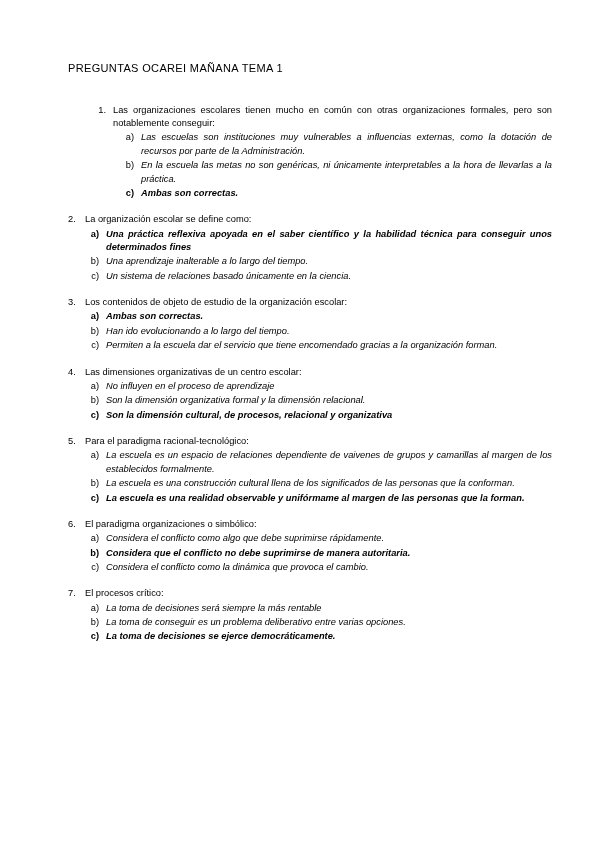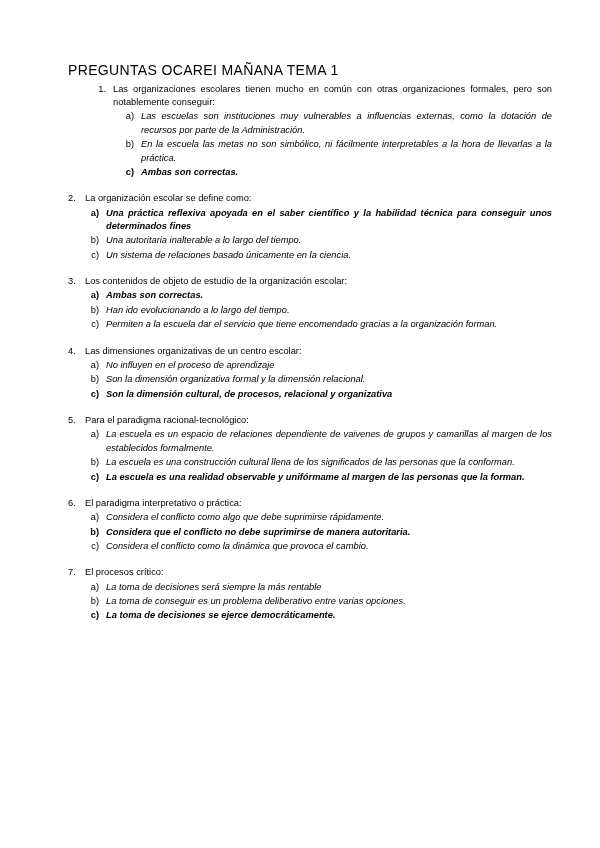--- a/index.html
+++ b/index.html
@@ -16,23 +16,23 @@
   }
   .page {
     position: relative;
     width: 600px;
     height: 848px;
     background: #ffffff;
     box-sizing: border-box;
     padding: 62px 48px 40px 68px;
   }
   .doc-title {
-    font-size: 14px;
+    font-size: 11px;
     letter-spacing: 0.35px;
-    margin: 0 0 5px 0;
+    margin: 0 0 30px 0;
     font-weight: normal;
   }
   .question-block {
     margin-bottom: 13px;
   }
   .q-line {
     display: flex;
     align-items: flex-start;
     font-size: 9.3px;
     line-height: 13.2px;
@@ -100,41 +100,41 @@
           <span class="q-num indent">1.</span>
           <span class="q-text">Las organizaciones escolares tienen mucho en común con otras organizaciones formales, pero son notablemente conseguir:</span>
         </div>
         <div class="answers indent-a1">
           <div class="a-line">
             <span class="a-label">a)</span>
             <span class="a-text">Las escuelas son instituciones muy vulnerables a influencias externas, como la dotación de recursos por parte de la Administración.</span>
           </div>
           <div class="a-line">
             <span class="a-label">b)</span>
-            <span class="a-text">En la escuela las metas no son simbólico, ni fácilmente interpretables a la hora de llevarlas a la práctica.</span>
+            <span class="a-text">En la escuela las metas no son genéricas, ni únicamente interpretables a la hora de llevarlas a la práctica.</span>
           </div>
           <div class="a-line">
             <span class="a-label bold">c)</span>
             <span class="a-text bold">Ambas son correctas.</span>
           </div>
         </div>
       </div>
       <div class="question-block">
         <div class="q-line">
           <span class="q-num">2.</span>
           <span class="q-text">La organización escolar se define como:</span>
         </div>
         <div class="answers">
           <div class="a-line">
             <span class="a-label wide bold">a)</span>
             <span class="a-text bold">Una práctica reflexiva apoyada en el saber científico y la habilidad técnica para conseguir unos determinados fines</span>
           </div>
           <div class="a-line">
             <span class="a-label wide">b)</span>
-            <span class="a-text">Una autoritaria inalterable a lo largo del tiempo.</span>
+            <span class="a-text">Una aprendizaje inalterable a lo largo del tiempo.</span>
           </div>
           <div class="a-line">
             <span class="a-label wide">c)</span>
             <span class="a-text">Un sistema de relaciones basado únicamente en la ciencia.</span>
           </div>
         </div>
       </div>
       <div class="question-block">
         <div class="q-line">
           <span class="q-num">3.</span>
@@ -191,21 +191,21 @@
           </div>
           <div class="a-line">
             <span class="a-label wide bold">c)</span>
             <span class="a-text bold">La escuela es una realidad observable y unifórmame al margen de las personas que la forman.</span>
           </div>
         </div>
       </div>
       <div class="question-block">
         <div class="q-line">
           <span class="q-num">6.</span>
-          <span class="q-text">El paradigma interpretativo o práctica:</span>
+          <span class="q-text">El paradigma organizaciones o simbólico:</span>
         </div>
         <div class="answers">
           <div class="a-line">
             <span class="a-label wide">a)</span>
             <span class="a-text">Considera el conflicto como algo que debe suprimirse rápidamente.</span>
           </div>
           <div class="a-line">
             <span class="a-label wide bold">b)</span>
             <span class="a-text bold">Considera que el conflicto no debe suprimirse de manera autoritaria.</span>
           </div>

